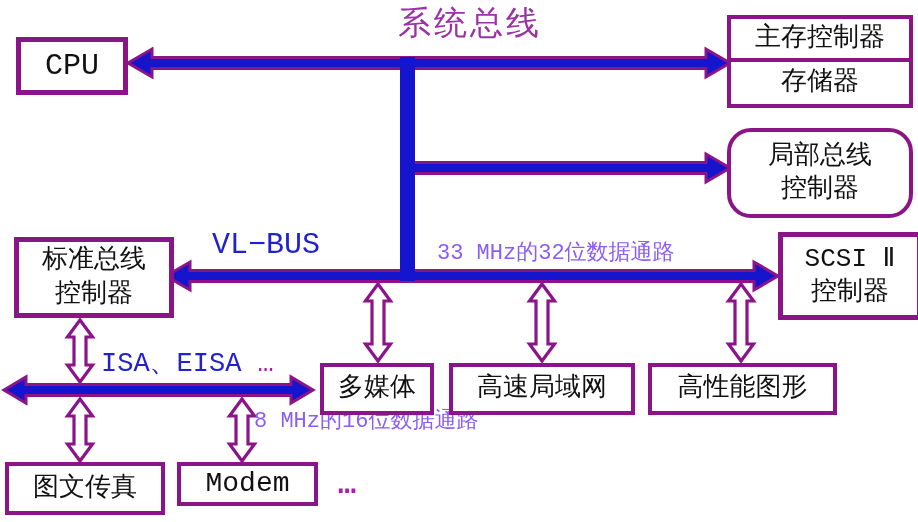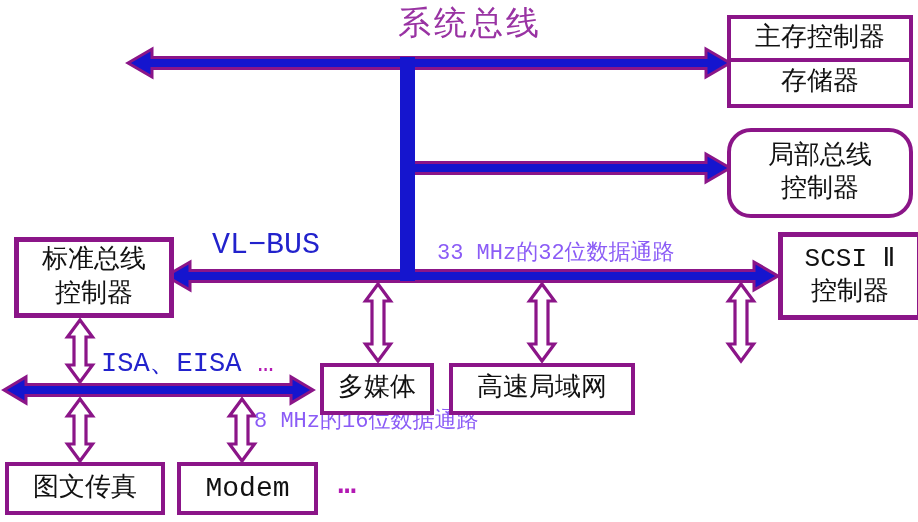--- a/index.html
+++ b/index.html
@@ -67,20 +67,23 @@
   <div class="lbl black-text f22" style="left:437px;top:237px;">33 MHz的32位数据通路</div>
 
   <div class="lbl" style="left:101px;top:344px;font-size:27px;">
     <span class="blue-text">ISA、EISA</span><span class="magenta-text"> …</span>
   </div>
 
   <div class="lbl black-text f22" style="left:254px;top:405px;">8 MHz的16位数据通路</div>
 
   <div class="lbl magenta-text dots" style="left:338px;top:468px;">…</div>
 
+  <div class="box f30" style="left:16px;top:37px;width:112px;height:58px;border-width:5px;">
+    <span class="line">CPU</span>
+  </div>
 
   <div class="box f26" style="left:727px;top:15px;width:186px;height:47px;">
     <span class="line">主存控制器</span>
   </div>
 
   <div class="box f26" style="left:727px;top:58px;width:186px;height:50px;">
     <span class="line">存储器</span>
   </div>
 
   <div class="box f26" style="left:727px;top:128px;width:186px;height:90px;border-radius:24px;">
@@ -99,22 +102,25 @@
   </div>
 
   <div class="box f26" style="left:320px;top:363px;width:114px;height:52px;">
     <span class="line">多媒体</span>
   </div>
 
   <div class="box f26" style="left:449px;top:363px;width:186px;height:52px;">
     <span class="line">高速局域网</span>
   </div>
 
+  <div class="box f26" style="left:648px;top:363px;width:189px;height:52px;">
+    <span class="line">高性能图形</span>
+  </div>
 
   <div class="box f26" style="left:5px;top:462px;width:160px;height:53px;">
     <span class="line">图文传真</span>
   </div>
 
-  <div class="box f28" style="left:177px;top:462px;width:141px;height:53px;">
+  <div class="box f28" style="left:177px;top:462px;width:141px;height:44px;">
     <span class="line">Modem</span>
   </div>
 
 </div>
 
 </body></html>

